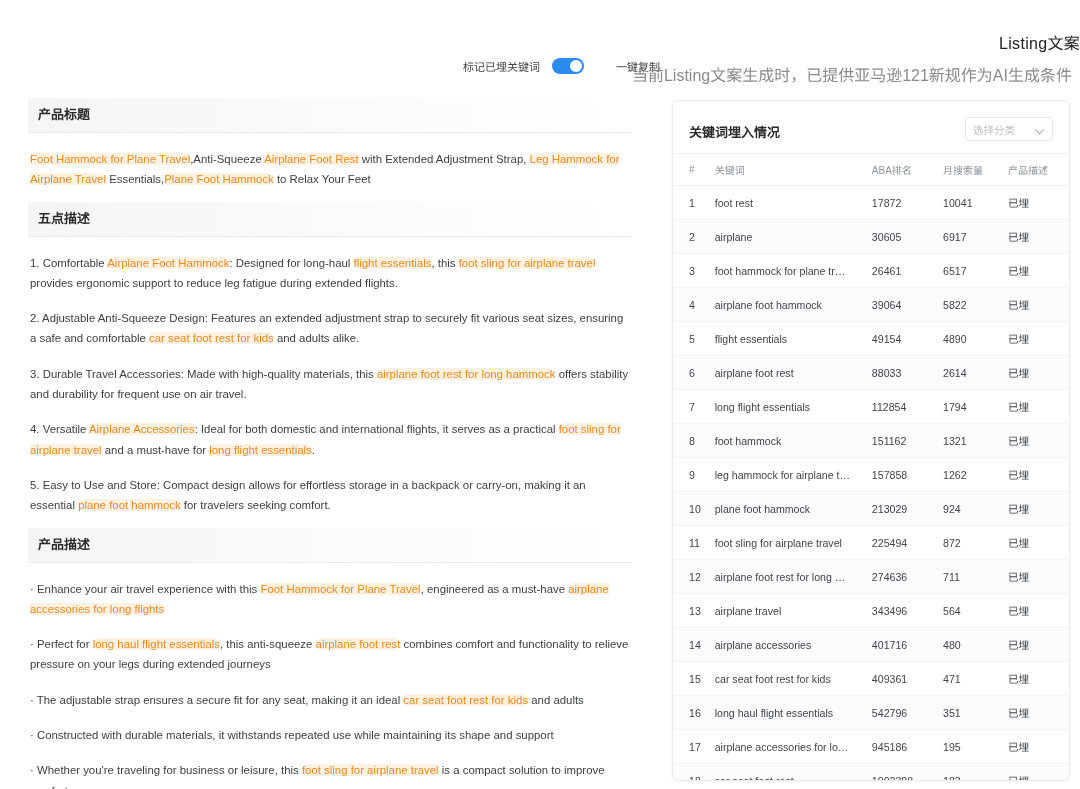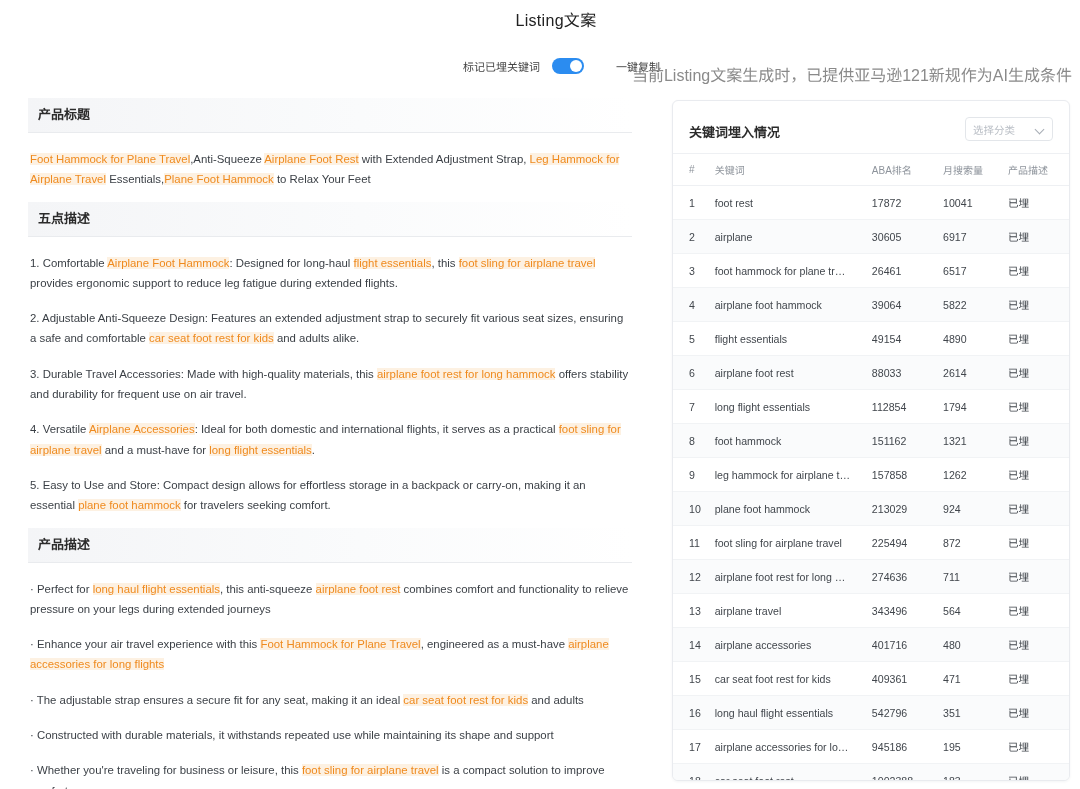--- a/index.html
+++ b/index.html
@@ -14,22 +14,22 @@
   }
   .page {
     position: relative;
     width: 1080px; height: 789px;
     background: #fff;
   }
 
   
   .topbar { position: relative; height: 92px; }
   .app-title {
-    position: absolute; left: 0; right: 0; top: 7px;
-    text-align: center;
+    position: absolute; left: 0; right: 0; top: 30px;
+    text-align: right;
     font-size: 16px; font-weight: 400; color: #222;
     letter-spacing: .3px;
     margin-left: 32px;
   }
   .toolrow {
     position: absolute; top: 58px; left: 463px;
     display: flex; align-items: center; gap: 12px;
   }
   .tool-label { font-size: 11px; color: #444; }
   .switch {
@@ -84,21 +84,21 @@
     line-height: 1.78;
     color: #3a3f45;
     margin: 0 0 15px 0;
     text-align: left;
     word-break: break-word;
   }
   .para:last-child { margin-bottom: 0; }
   .kw {
     color: #ef8a1e;
     background: #fdf1e2;
-    border-radius: 0;
+    border-radius: 6px;
   }
   .bullet-para { padding-left: 0; }
 
   
   .card {
     background: #fff;
     border: 1px solid #e9ebef;
     border-radius: 6px;
     box-shadow: 0 1px 3px rgba(20,30,50,.05);
     height: 681px;
@@ -179,22 +179,22 @@
       <div class="sec-body" id="bullets-body">
           <p class="para"><span>1. Comfortable </span><span class="kw">Airplane Foot Hammock</span><span>: Designed for long-haul </span><span class="kw">flight essentials</span><span>, this </span><span class="kw">foot sling for airplane travel</span><span> provides ergonomic support to reduce leg fatigue during extended flights.</span></p>
           <p class="para"><span>2. Adjustable Anti-Squeeze Design: Features an extended adjustment strap to securely fit various seat sizes, ensuring a safe and comfortable </span><span class="kw">car seat foot rest for kids</span><span> and adults alike.</span></p>
           <p class="para"><span>3. Durable Travel Accessories: Made with high-quality materials, this </span><span class="kw">airplane foot rest for long hammock</span><span> offers stability and durability for frequent use on air travel.</span></p>
           <p class="para"><span>4. Versatile </span><span class="kw">Airplane Accessories</span><span>: Ideal for both domestic and international flights, it serves as a practical </span><span class="kw">foot sling for airplane travel</span><span> and a must-have for </span><span class="kw">long flight essentials</span><span>.</span></p>
           <p class="para"><span>5. Easy to Use and Store: Compact design allows for effortless storage in a backpack or carry-on, making it an essential </span><span class="kw">plane foot hammock</span><span> for travelers seeking comfort.</span></p>
         </div>
 
       <div class="sec-head">产品描述</div>
       <div class="sec-body" id="desc-body">
+          <p class="para bullet-para"><span>· Enhance your air travel experience with this </span><span class="kw">Foot Hammock for Plane Travel</span><span>, engineered as a must-have </span><span class="kw">airplane accessories for long flights</span></p>
           <p class="para bullet-para"><span>· Perfect for </span><span class="kw">long haul flight essentials</span><span>, this anti-squeeze </span><span class="kw">airplane foot rest</span><span> combines comfort and functionality to relieve pressure on your legs during extended journeys</span></p>
-          <p class="para bullet-para"><span>· Enhance your air travel experience with this </span><span class="kw">Foot Hammock for Plane Travel</span><span>, engineered as a must-have </span><span class="kw">airplane accessories for long flights</span></p>
           <p class="para bullet-para"><span>· The adjustable strap ensures a secure fit for any seat, making it an ideal </span><span class="kw">car seat foot rest for kids</span><span> and adults</span></p>
           <p class="para bullet-para"><span>· Constructed with durable materials, it withstands repeated use while maintaining its shape and support</span></p>
           <p class="para bullet-para"><span>· Whether you're traveling for business or leisure, this </span><span class="kw">foot sling for airplane travel</span><span> is a compact solution to improve comfort</span></p>
         </div>
 
     </div>
 
     <div class="right-col">
       <div class="card">
 

